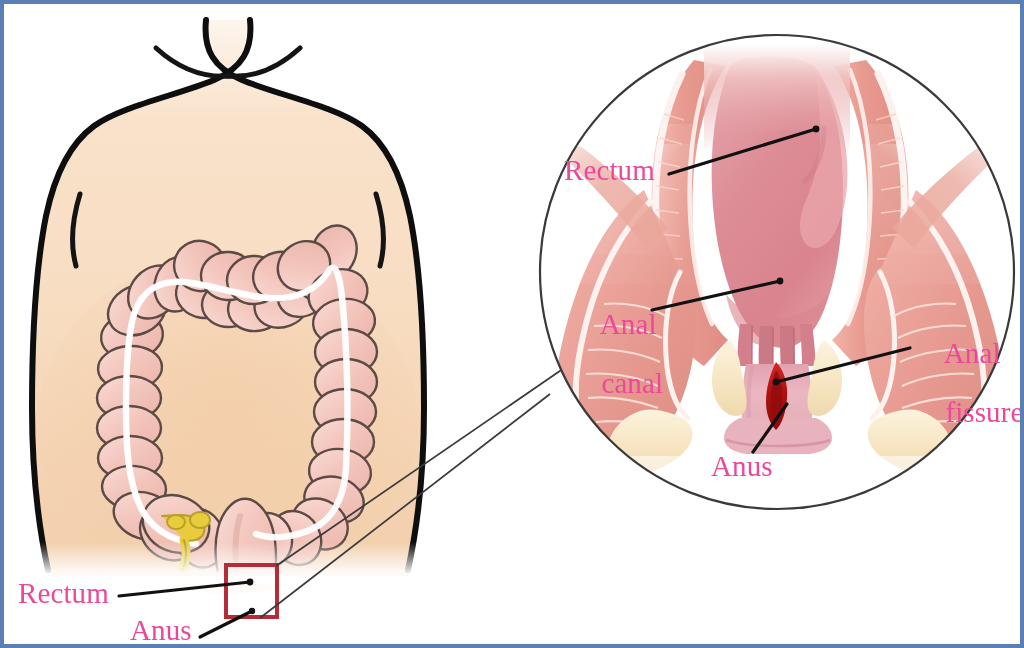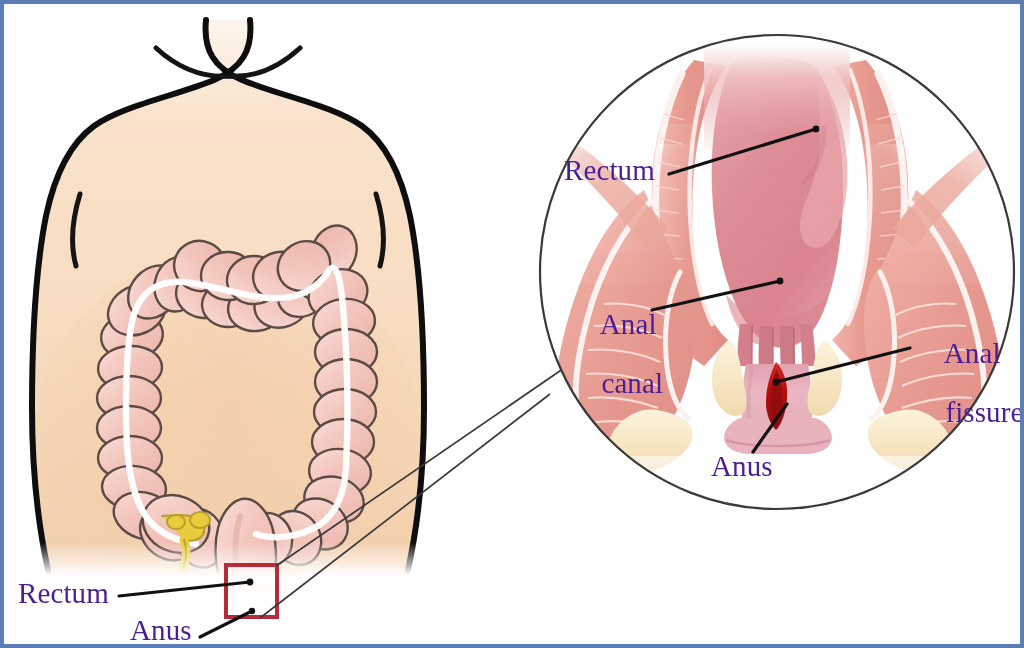--- a/index.html
+++ b/index.html
@@ -12,21 +12,21 @@
     width:1024px;
     height:648px;
     background:#ffffff;
     border:4px solid #5b7fb5;
     box-sizing:border-box;
     overflow:hidden;
   }
   #art{position:absolute;left:0;top:0;width:1024px;height:648px;}
   .lbl{
     position:absolute;
-    color:#4c1d95;
+    color:#ec4899;
     font-family:"Liberation Serif","DejaVu Serif",serif;
     font-size:29px;
     line-height:1.03;
     white-space:pre;
     letter-spacing:.1px;
     user-select:none;
   }
   .lbl.two{line-height:1.02;}
 </style>
 </head>

